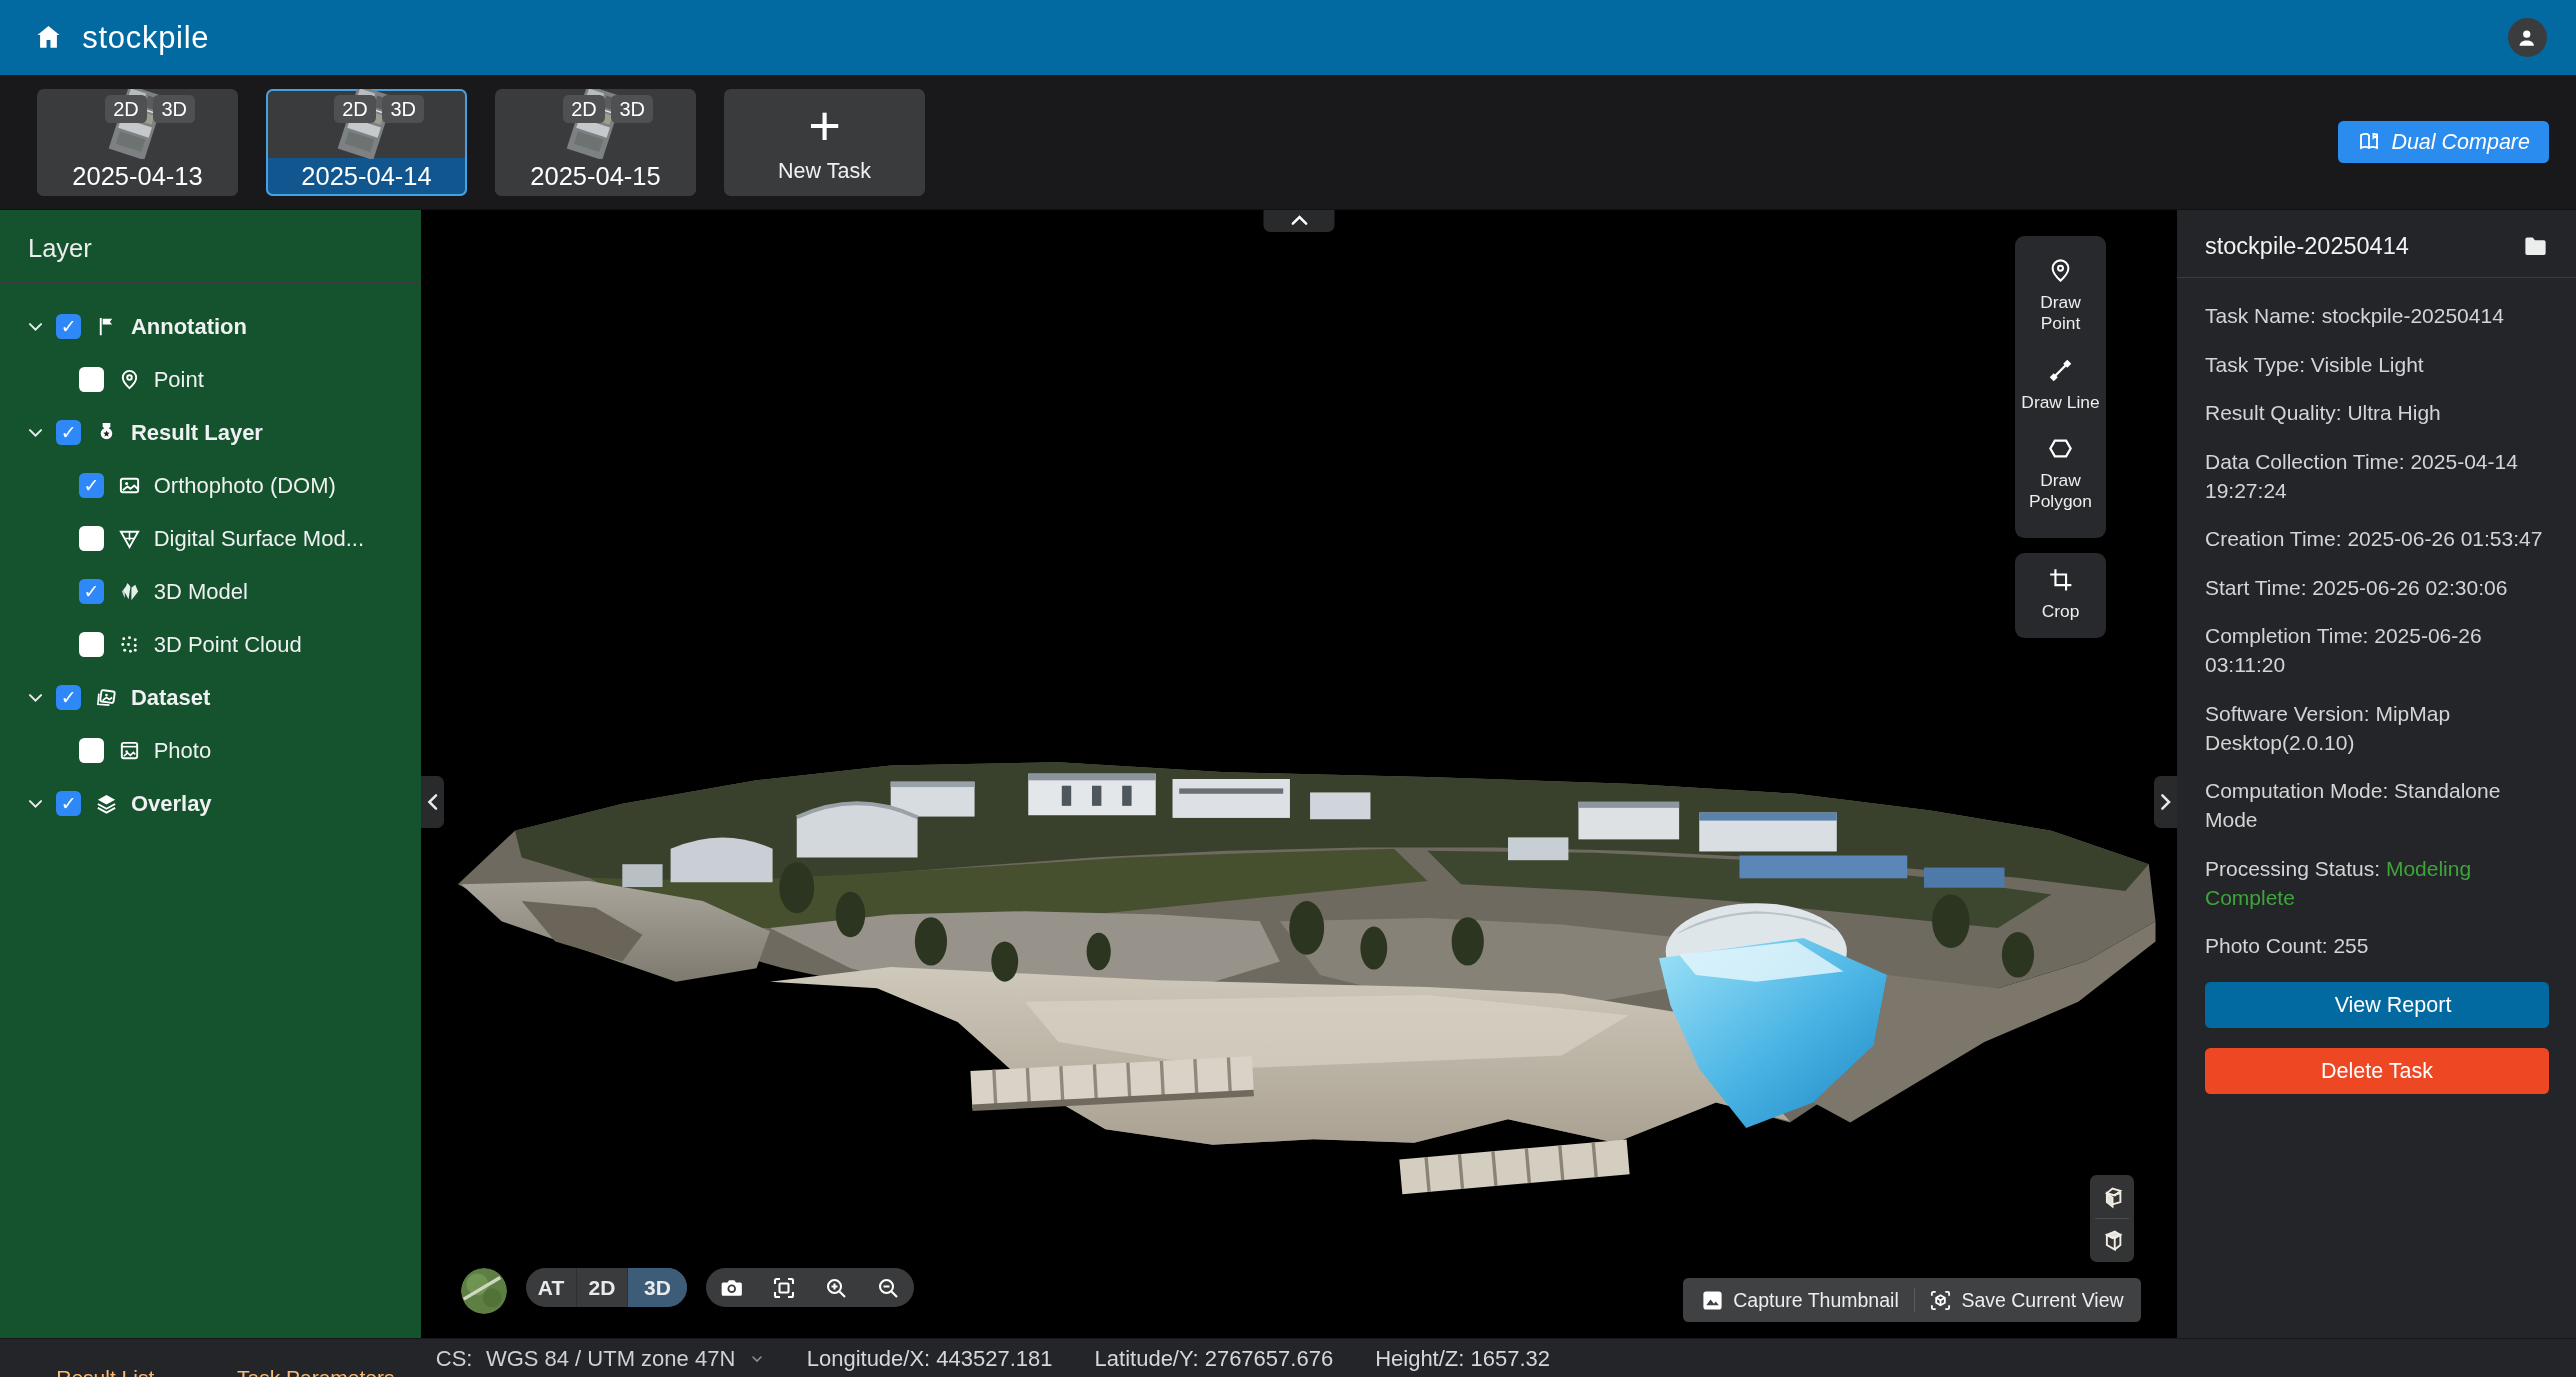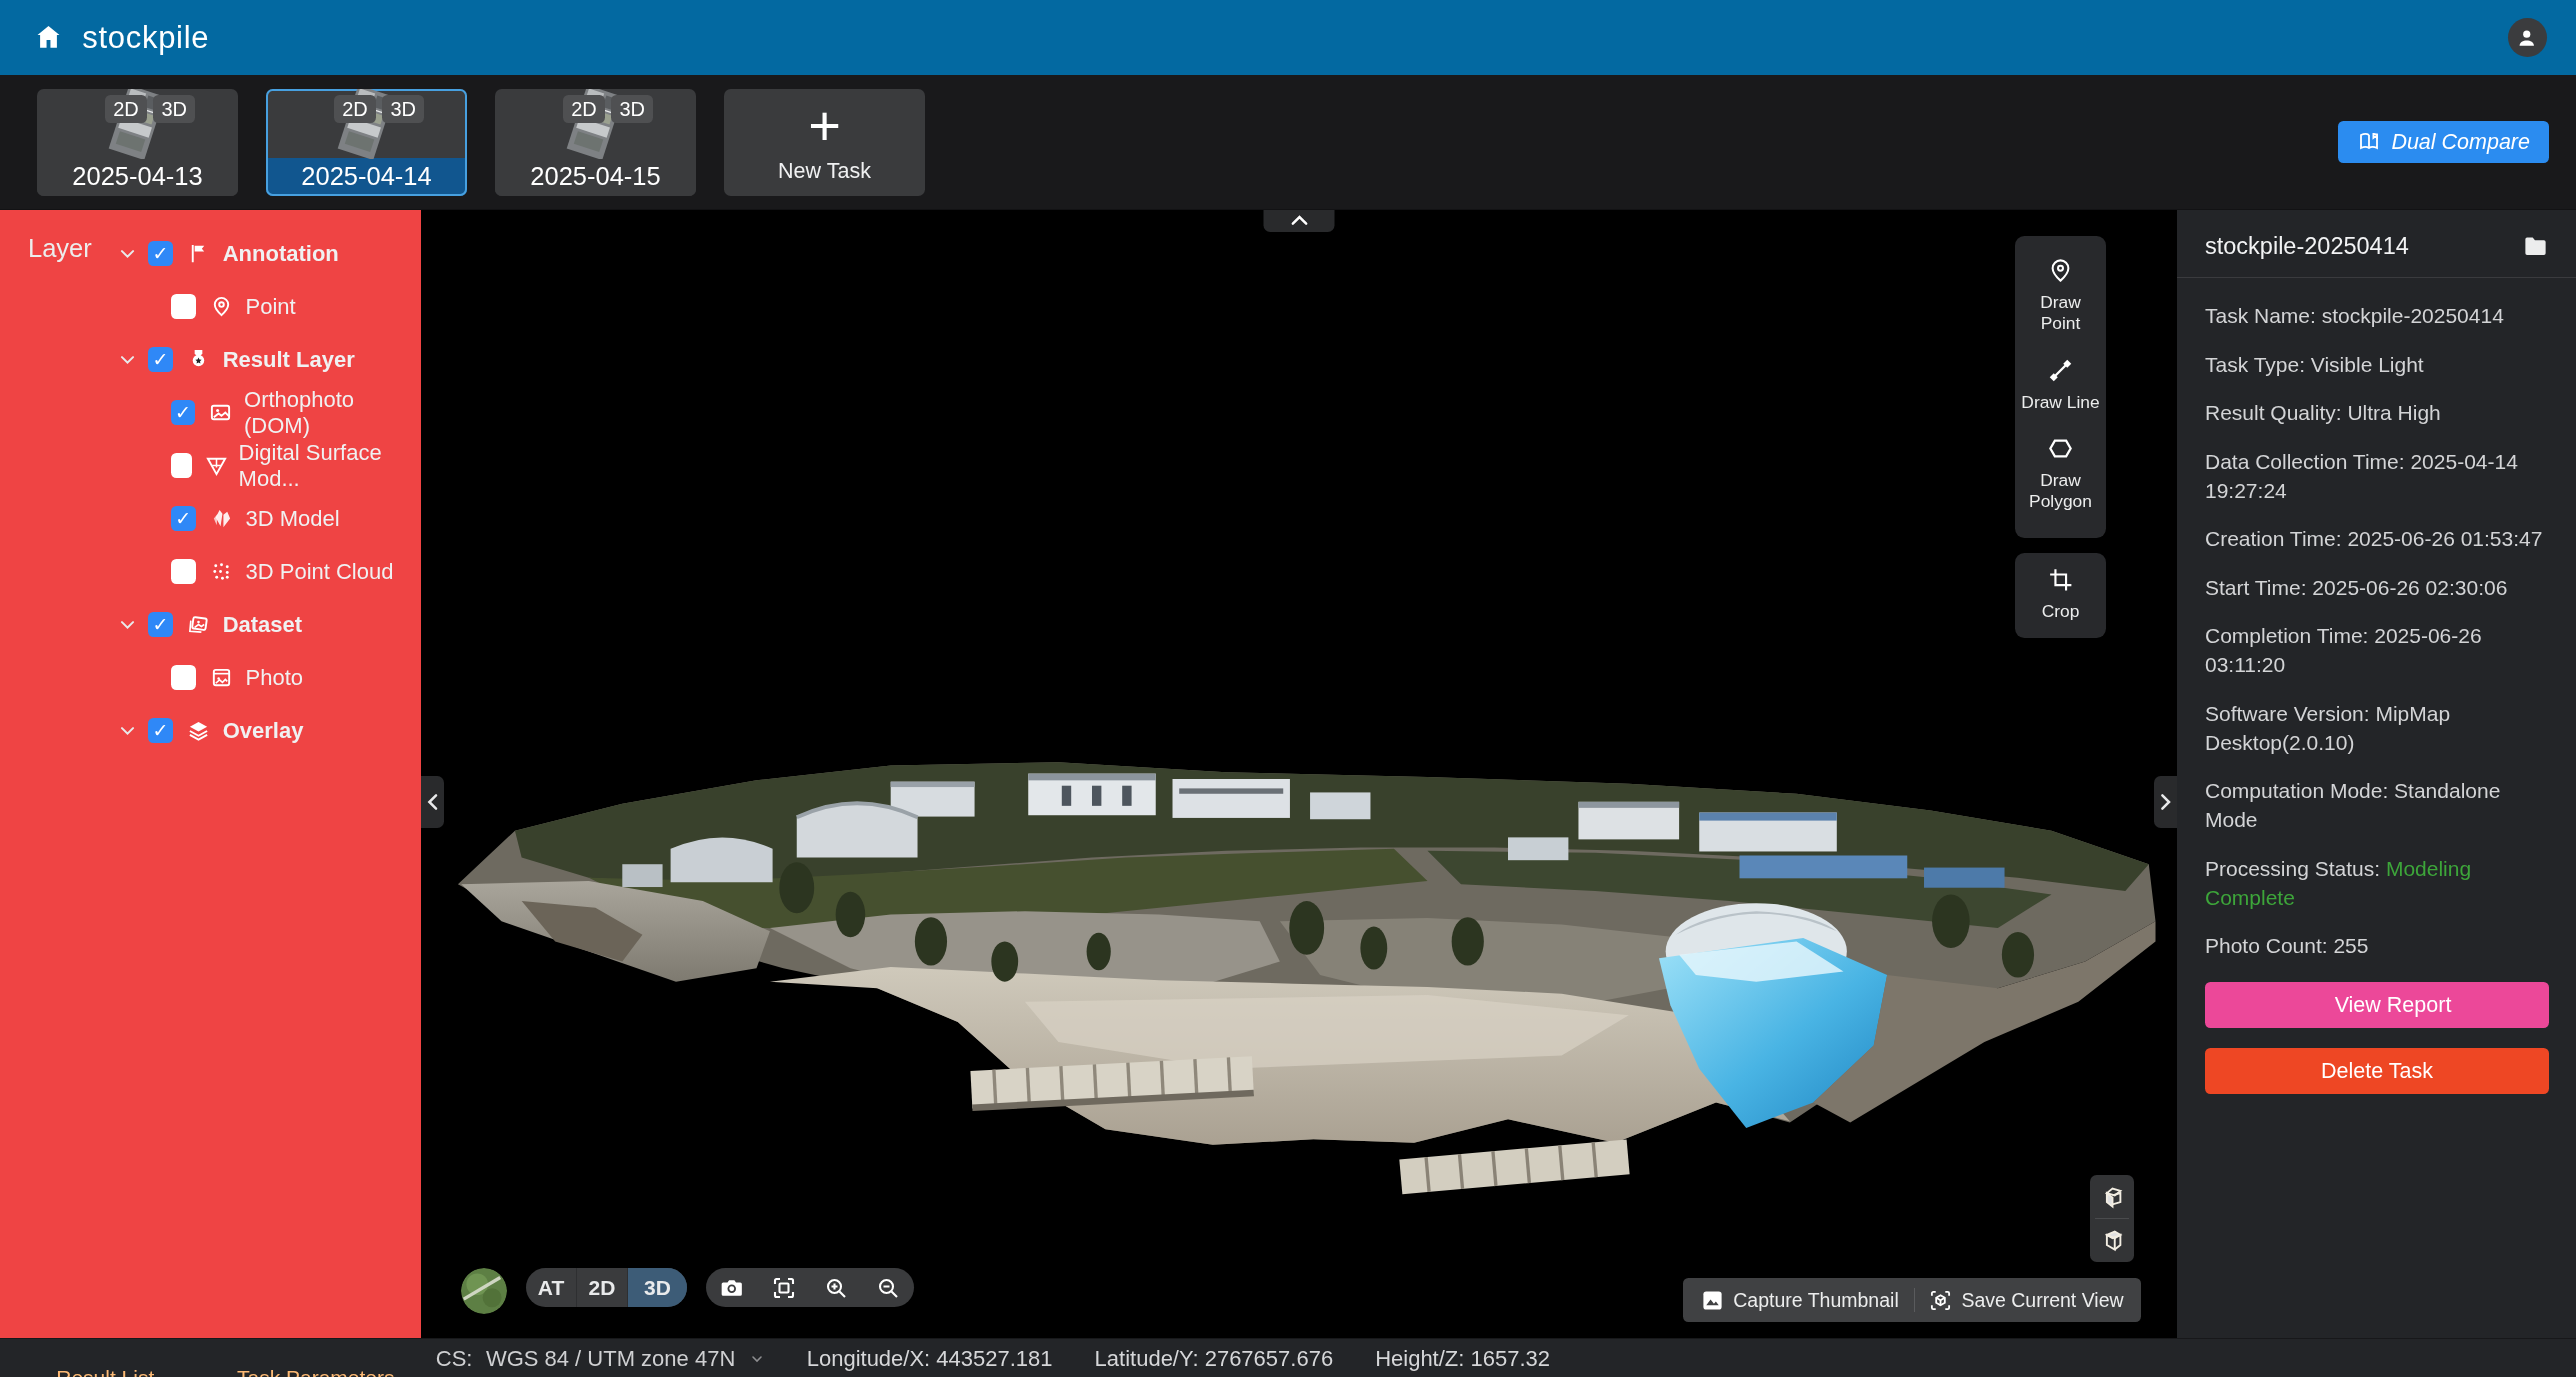--- a/index.html
+++ b/index.html
@@ -48,21 +48,21 @@
   .dual-compare{
     margin-left:auto; height:42px; background:#2b8cf0; border-radius:5.4px;
     display:flex; align-items:center; gap:10.7px; padding:0 19px; cursor:pointer;font-style:italic;
   }
   .dual-compare span{ font-size:21.5px; color:#fff; }
 
   
   .main{ flex:1; display:flex; min-height:0; border-top:0.7px solid #121214;}
 
   
-  .layer-panel{ width:421px; flex:0 0 421px; background:#ef4444; display:flex; flex-direction:row;}
+  .layer-panel{ width:421px; flex:0 0 421px; background:#14532d; display:flex; flex-direction:column;}
   .layer-title{ font-size:25.5px; color:#eceded; padding:24px 0 19px 28px;}
   .layer-divider{ height:0.7px; background:#3a3b3e; }
   .tree{ padding-top:17.4px; }
   .tree-row{ height:53px; display:flex; align-items:center; padding-left:25.5px;}
   .tree-row.child{ padding-left:79px; }
   .chev{ width:20px; height:20px; margin-right:10.7px; cursor:pointer; display:flex; align-items:center; justify-content:center;}
   .checkbox{ width:25px; height:25px; border-radius:5.4px; background:#fff; margin-right:12px; cursor:pointer;
     display:flex; align-items:center; justify-content:center; font-size:19px; font-weight:bold; color:transparent;}
   .checkbox.checked{ background:#2f88f7; color:#fff; }
   .tree-icon{ width:27px; height:27px; margin-right:10.7px; display:flex; align-items:center; justify-content:center;}
@@ -109,21 +109,21 @@
   .details-panel{ width:399px; flex:0 0 399px; background:#232528; padding:23px 27px 0 28px; display:flex; flex-direction:column;}
   .details-header{ display:flex; align-items:center; justify-content:space-between; padding-bottom:17.4px;text-align:right;}
   .details-title{ font-size:23.5px; color:#f2f3f4;}
   .folder-btn{ cursor:pointer; }
   .details-divider{ height:0.7px; background:#3a3b3e; margin:0 -27px 0 -28px;}
   .detail-rows{ padding-top:23px;}
   .drow{ font-size:21px; line-height:29px; color:#d3d4d6; margin-bottom:19.5px;}
   .drow .status-val{ color:#3da53a;}
   .panel-btn{ height:46px; border-radius:5.4px; display:flex; align-items:center; justify-content:center;
     font-size:21.5px; color:#fff; cursor:pointer; margin-top:2.7px;}
-  .btn-view{ background:#ec4899;padding-left:32px; }
+  .btn-view{ background:#0369a1;padding-left:32px; }
   .btn-delete{ background:#ee4724; margin-top:20px;}
 
   
   .footer{ height:40px; flex:0 0 40px; display:flex; background:#232528; border-top:0.7px solid #17181a;}
   .footer-tabs{ width:421px; flex:0 0 421px; display:flex;}
   .ftab{ flex:1; display:flex; align-items:center; justify-content:center; font-size:21px; color:#fdba74; cursor:pointer;margin-top:38px;}
   .ftab.active{ background:#3f4043; }
   .statusbar{ flex:1; display:flex; align-items:center; padding-left:14.8px; font-size:22px; color:#cfd0d2;}
   .cs-group{ display:flex; align-items:center; gap:13.4px; cursor:pointer;}
   .coord{ margin-left:42px; color:#d6d7d9;}

